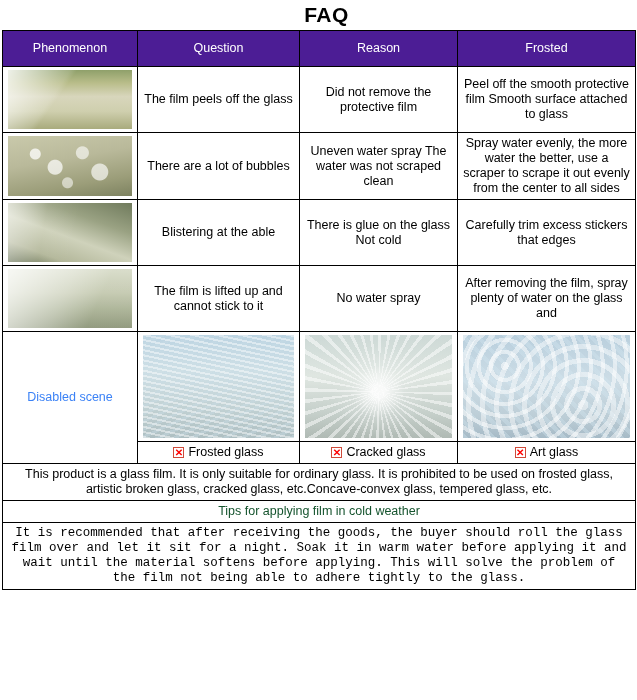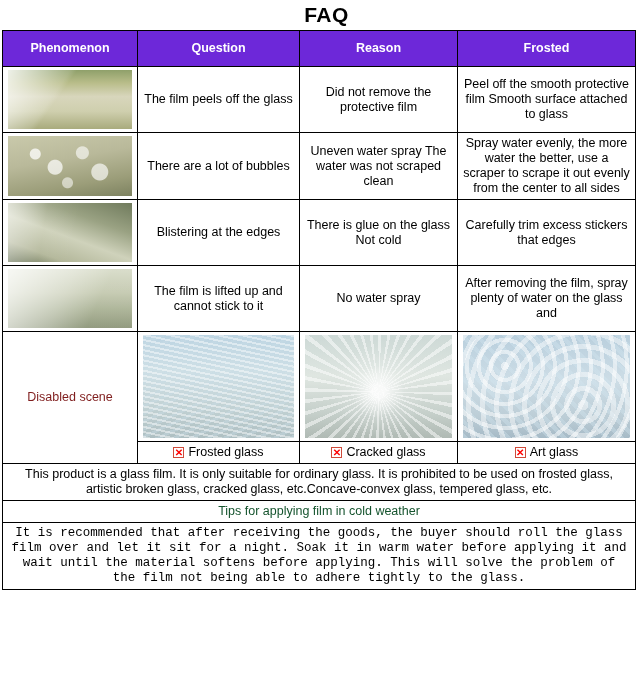--- a/index.html
+++ b/index.html
@@ -38,23 +38,23 @@
   table.faq td, table.faq th {
     border: 1px solid #000;
     vertical-align: middle;
     text-align: center;
     font-size: 12.5px;
     line-height: 15px;
     padding: 3px 5px;
     box-sizing: border-box;
   }
   thead th {
-    background: #6d28d9;
+    background: #4c1d95;
     color: #ffffff;
-    font-weight: bold;
+    font-weight: normal;
     font-size: 14px;
     height: 36px;
     padding: 2px 4px;
   }
   .col-phenom { width: 135px; }
   .col-q { width: 162px; }
   .col-r { width: 158px; }
   .col-s { width: 178px; }
 
   .imgcell {
@@ -118,21 +118,21 @@
   }
   .ph-art {
     background:
       repeating-radial-gradient(circle at 25% 30%, rgba(255,255,255,0.5) 0 4px, rgba(255,255,255,0) 4px 12px),
       repeating-radial-gradient(circle at 72% 68%, rgba(255,255,255,0.45) 0 5px, rgba(255,255,255,0) 5px 14px),
       repeating-linear-gradient(45deg, rgba(210,230,240,0.35) 0 4px, rgba(255,255,255,0) 4px 10px),
       linear-gradient(180deg, #b9cfdd 0%, #cddde6 45%, #bccdd6 80%, #a6bac6 100%);
   }
 
   .disabled-label {
-    color: #7f1d1d;
+    color: #3b82f6;
     font-size: 15px;
     font-weight: normal;
     text-align: center;
   }
   .capcell {
     height: 22px;
     font-size: 12.5px;
     padding: 2px 4px;
   }
   .cap-inner {
@@ -222,21 +222,21 @@
         <td>
             <span class="cell-text">Spray water evenly, the more water the better, use a scraper to scrape it out evenly from the center to all sides</span>
           </td>
       </tr>
 
       <tr>
         <td class="imgcell">
           <span class="ph ph3"></span>
         </td>
         <td>
-            <span class="cell-text">Blistering at the edges</span>
+            <span class="cell-text">Blistering at the able</span>
           </td>
         <td>
             <span class="cell-text">There is glue on the glass Not cold</span>
           </td>
         <td>
             <span class="cell-text">Carefully trim excess stickers that edges</span>
           </td>
       </tr>
 
       <tr>

